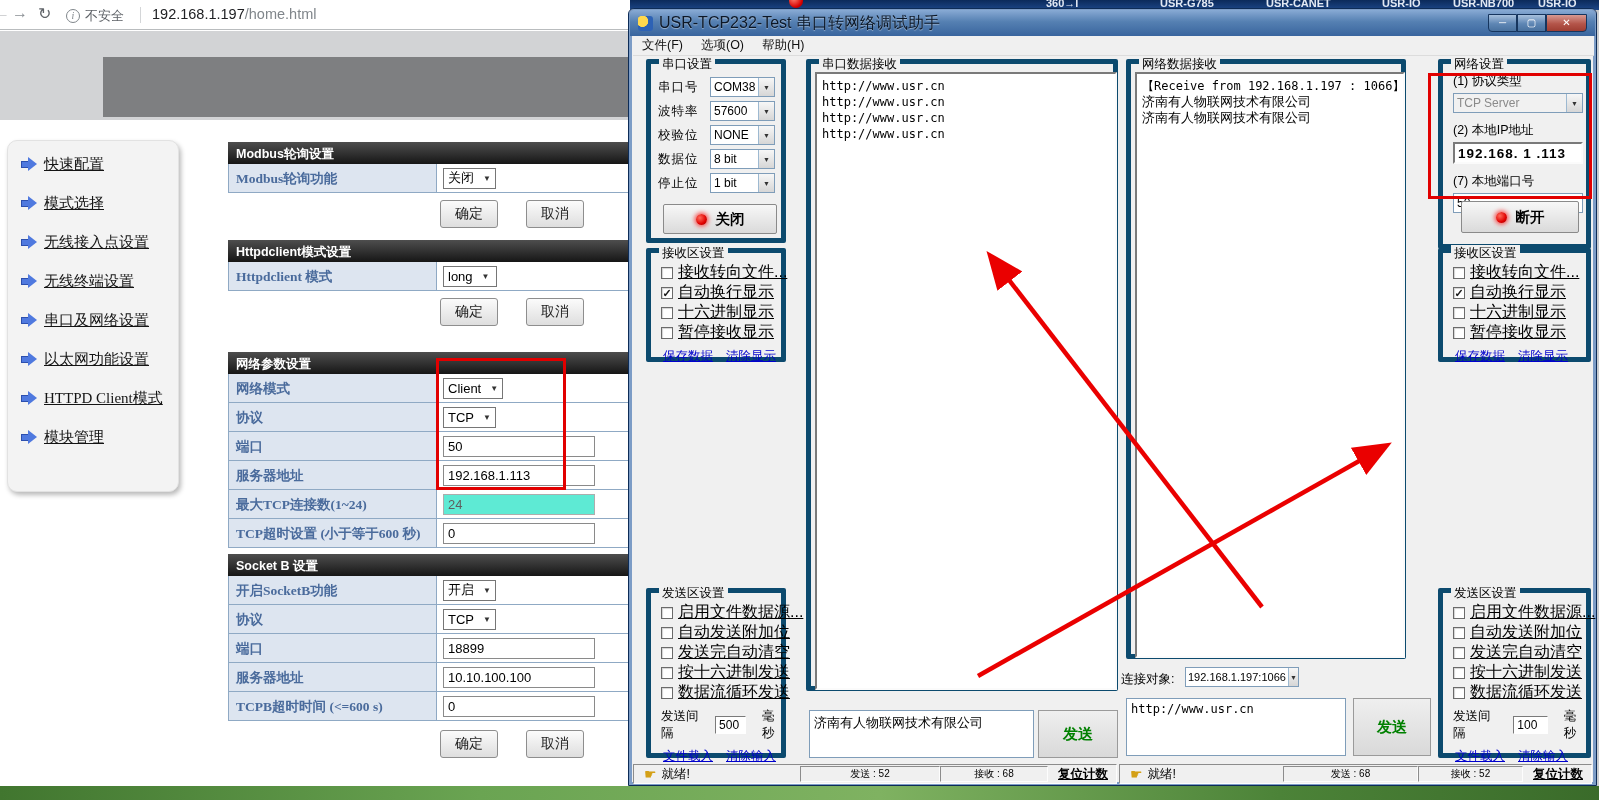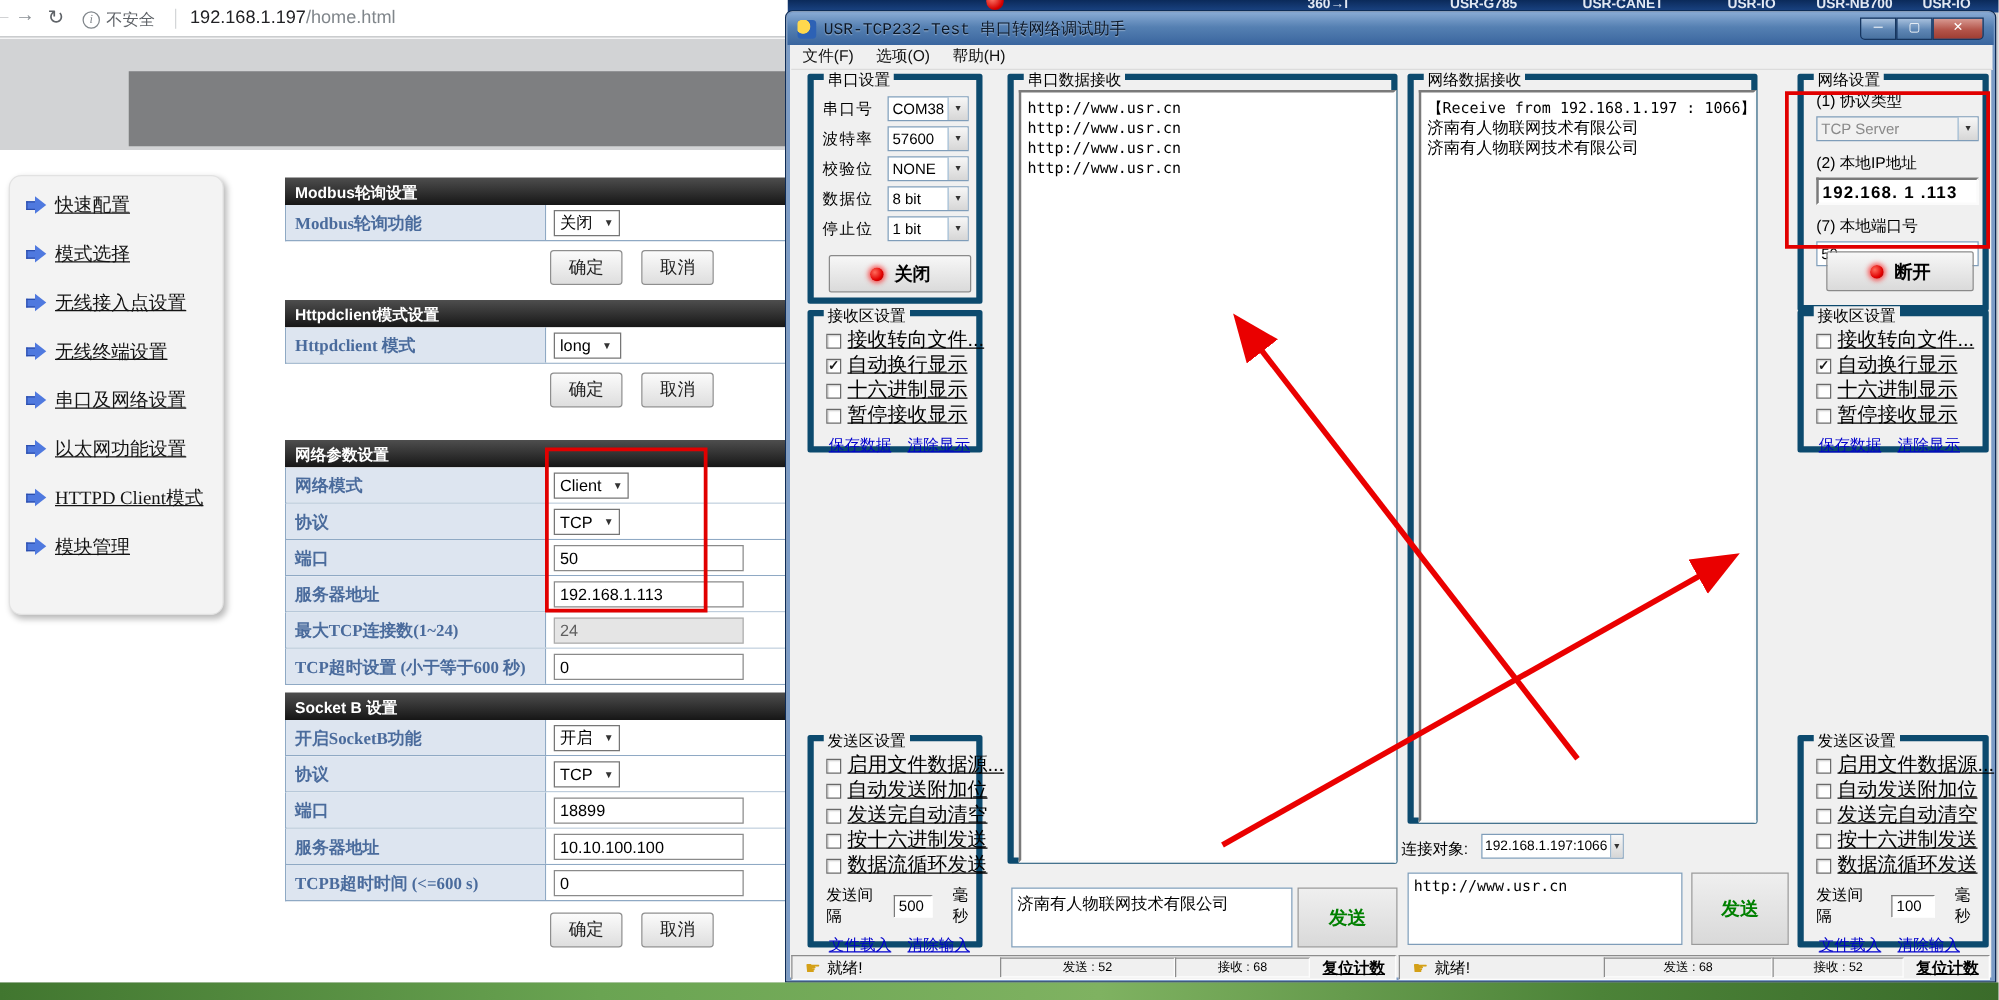--- a/index.html
+++ b/index.html
@@ -47,35 +47,35 @@
   .frow { display:flex; height:29px; border:1px solid #8fa9c4; border-top:none; background:#fff; }
   .flabel { width:208px; background:#dde5f0; color:#4a6b9c; font-weight:bold;
     font-family:"Liberation Serif",serif; font-size:13.5px; padding:6px 0 0 7px; border-right:1px solid #8fa9c4;
     white-space:nowrap; overflow:hidden; }
   .fval { flex:1; display:flex; align-items:center; padding:0 6px; background:#fff; }
   .wsel { display:inline-flex; align-items:center; border:1px solid #767676; background:#fff;
     height:21px; font-size:13px; padding:0 4px; gap:9px; }
   .wsel .wsa { font-size:8px; color:#333; }
   .winp { border:1px solid #8a8a8a; background:#fff; height:21px; width:152px; font-size:13px;
     display:flex; align-items:center; padding:0 4px; }
-  .winp.dis { background:#e5e5e5; color:#5f5f5f; border-color:#adadad;text-align:center; }
-  .btnrow { position:absolute; display:flex; gap:15px; }
+  .winp.dis { background:#5eead4; color:#5f5f5f; border-color:#adadad;text-align:center; }
+  .btnrow { position:absolute; display:flex; gap:28px; }
   .wbtn { border:1px solid #8e8e8e; border-radius:3px; background:linear-gradient(#fbfbfb,#dedede);
     padding:4px 14px; font-size:14px; font-family:"Liberation Serif",serif; color:#222; }
   .redrect { position:absolute; border:3px solid #e10000; z-index:10; }
 
   
   .app { position:absolute; left:628px; top:8px; width:969px; height:778px; z-index:2;
     background:#f0f0f0; border:1px solid #0d2c57; border-radius:6px 6px 0 0;
     box-shadow:inset 0 0 0 3px #7c9cc6; }
   .tbar { position:absolute; left:1px; top:1px; width:965px; height:26px; border-radius:5px 5px 0 0;
     background:linear-gradient(#88aad4,#5580b2 45%,#39659e); display:flex; align-items:center; padding:0 8px; }
   .app-ic { width:15px; height:15px; border-radius:3px;
     background:radial-gradient(circle at 30% 35%, #ffd84d 0 38%, #2d62b5 42% 100%); margin-right:6px; }
-  .tbar .ttl { font-size:13px; color:#0c1726; text-shadow:0 1px 1px rgba(255,255,255,.45);font-family:Liberation Mono, monospace; }
+  .tbar .ttl { font-size:16px; color:#0c1726; text-shadow:0 1px 1px rgba(255,255,255,.45); }
   .wbtns { margin-left:auto; display:flex; }
   .wb { width:29px; height:18px; border:1px solid #16355e; background:linear-gradient(#a7c0dd,#5e86b4 55%,#48719f);
     color:#fff; font-size:10px; line-height:16px; text-align:center; }
   .wb.first { border-radius:0 0 0 4px; }
   .wb.close { width:41px; border-radius:0 0 4px 0; background:linear-gradient(#d89a92,#b4554a 55%,#9e3d32); }
   .mbar { position:absolute; left:4px; top:27px; width:961px; height:20px; background:#f0f0f0;
     border-bottom:1px solid #dcdcdc; display:flex; align-items:center; }
   .mbar .mit { font-size:12.5px; color:#111; padding:0 9px; }
 
   .grp { position:absolute; border:5px solid #0c4a6e; border-radius:2px; }

